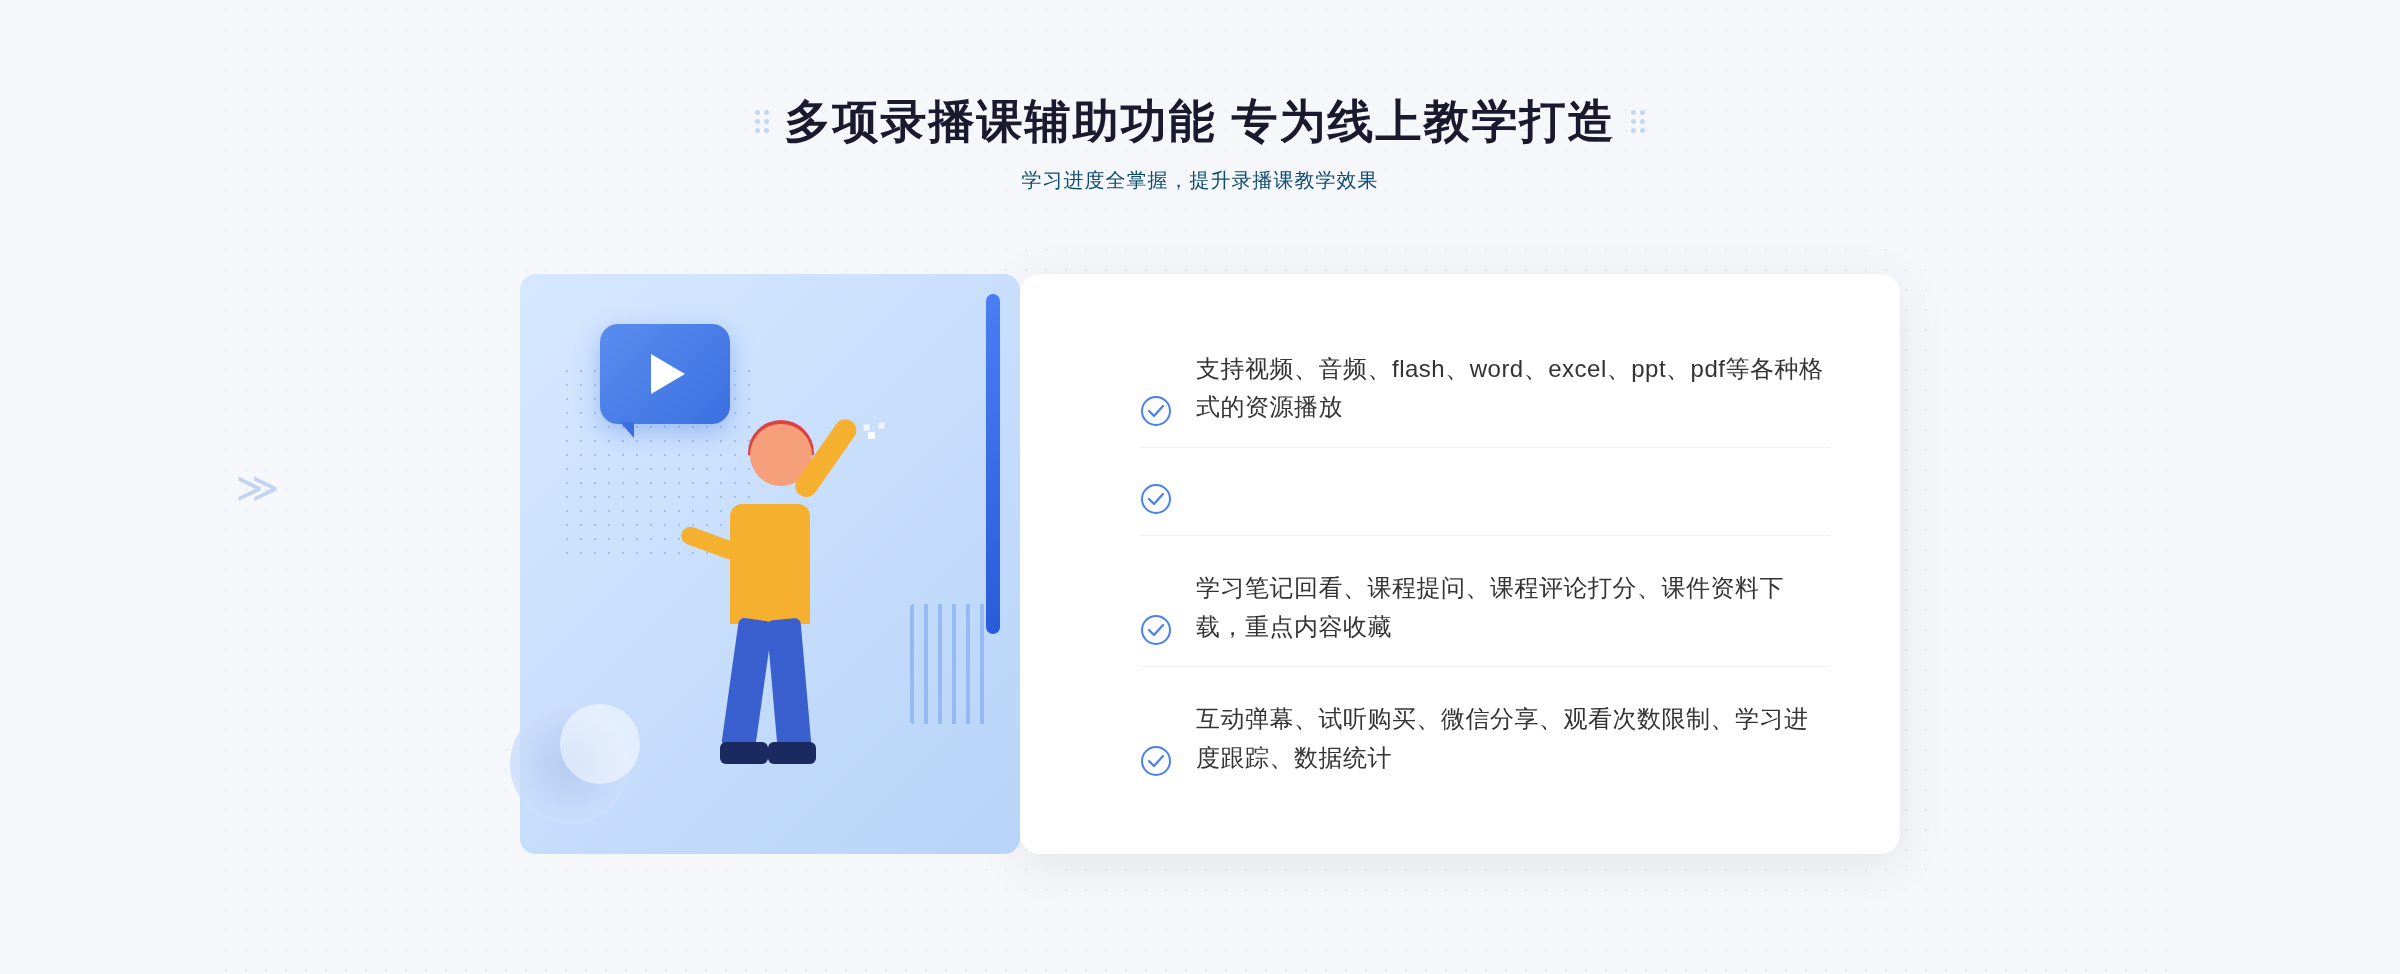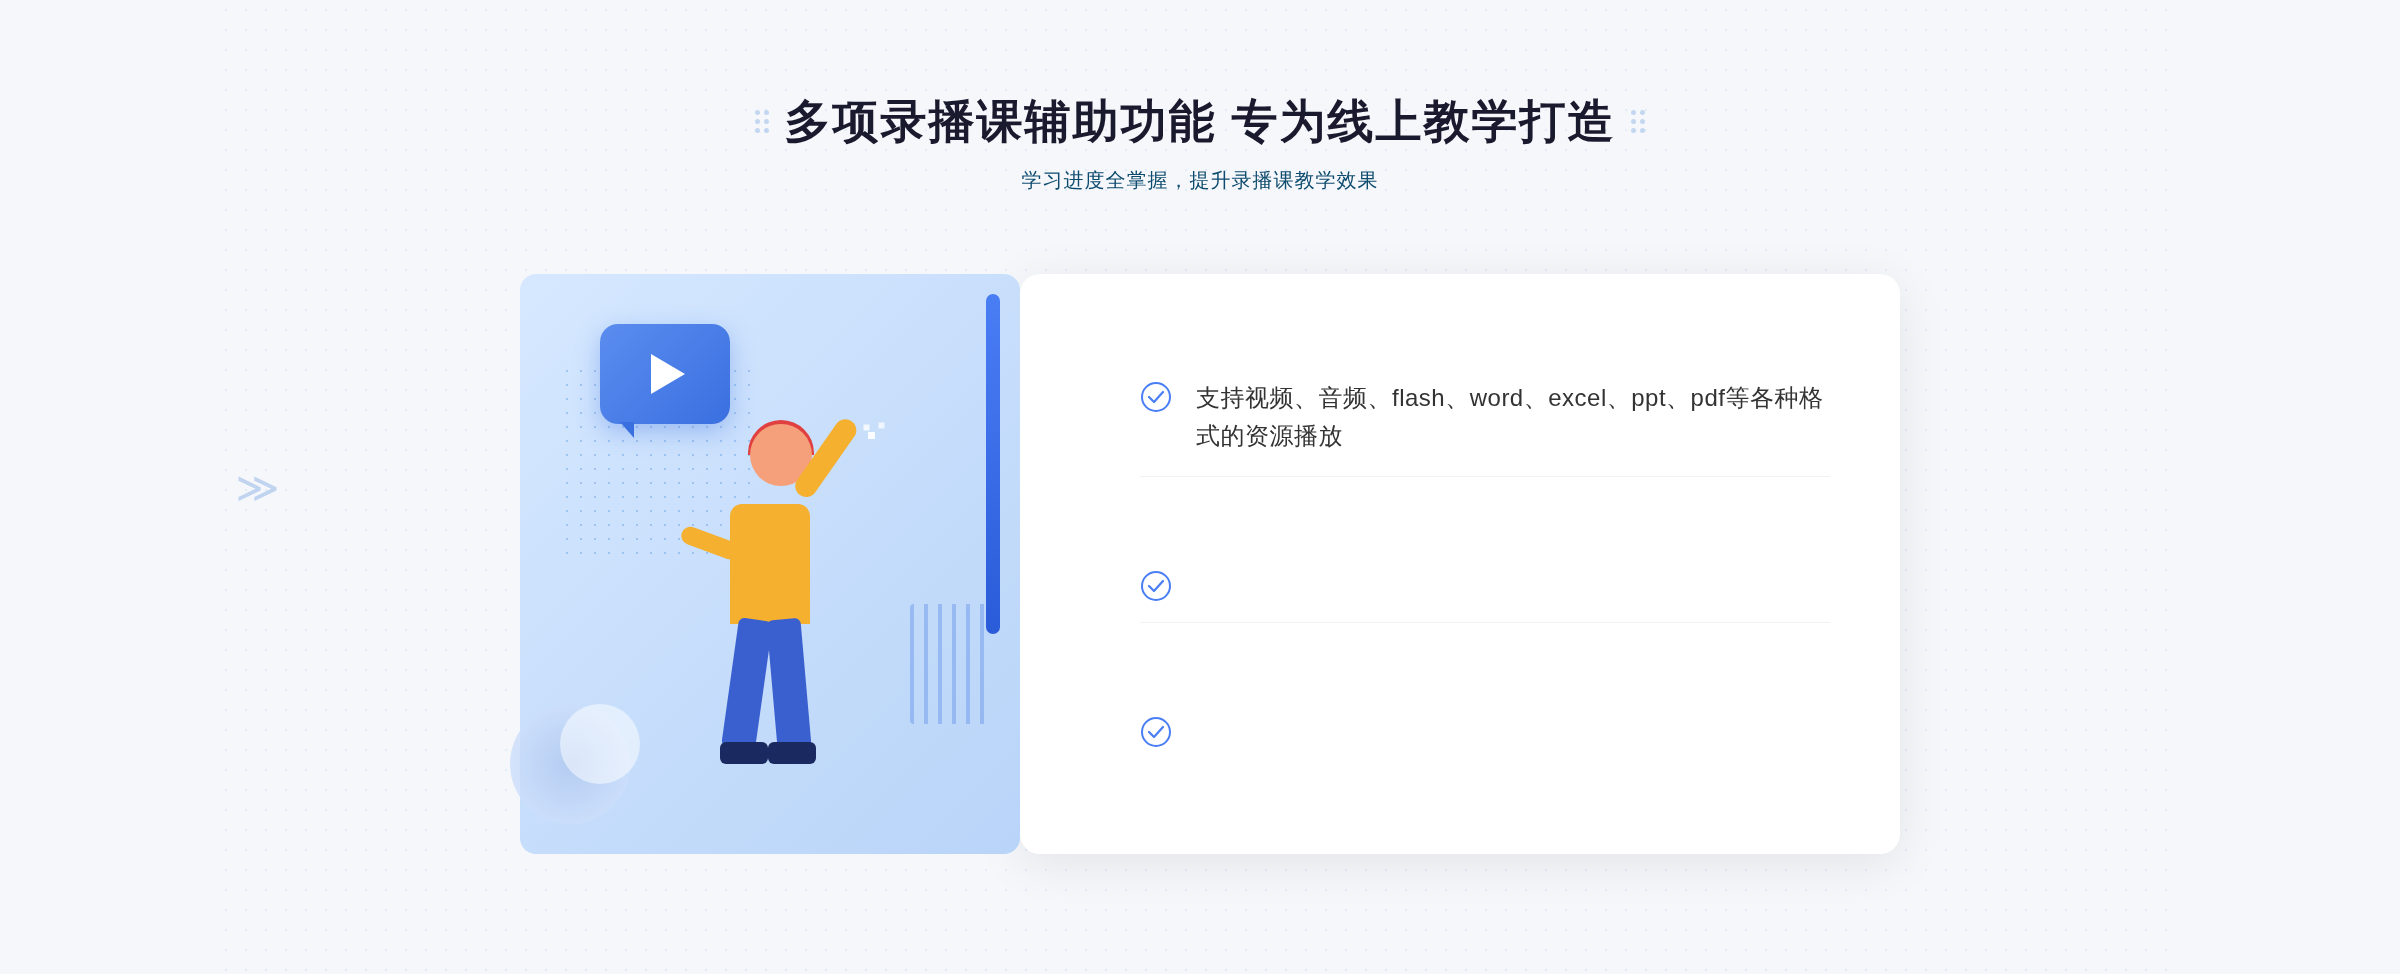--- a/index.html
+++ b/index.html
@@ -326,21 +326,21 @@
       padding: 50px 70px 50px 120px;
       box-shadow: 0 10px 50px rgba(0,0,0,0.08);
       min-height: 580px;
       display: flex;
       flex-direction: column;
       justify-content: space-around;
     }
 
     .feature-item {
       display: flex;
-      align-items: flex-start;
+      align-items: flex-end;
       padding: 20px 0;
       border-bottom: 1px solid #f0f2f5;
     }
 
     .feature-item:last-child {
       border-bottom: none;
     }
 
     .check-icon {
       width: 32px;
@@ -472,18 +472,28 @@
         </div>
       </div>
 
       <div class="feature-item">
         <div class="check-icon">
           <svg viewBox="0 0 32 32" fill="none" xmlns="http://www.w3.org/2000/svg">
             <circle cx="16" cy="16" r="14" stroke="#4a7ef5" stroke-width="2" fill="none"></circle>
             <polyline points="9,16 14,21 23,11" stroke="#4a7ef5" stroke-width="2.2" stroke-linecap="round" stroke-linejoin="round" fill="none"></polyline>
           </svg>
         </div>
-      </div>
-
+        <span class="feature-text">学习笔记回看、课程提问、课程评论打分、课件资料下载，重点内容收藏</span>
+      </div>
+
+      <div class="feature-item">
+        <div class="check-icon">
+          <svg viewBox="0 0 32 32" fill="none" xmlns="http://www.w3.org/2000/svg">
+            <circle cx="16" cy="16" r="14" stroke="#4a7ef5" stroke-width="2" fill="none"></circle>
+            <polyline points="9,16 14,21 23,11" stroke="#4a7ef5" stroke-width="2.2" stroke-linecap="round" stroke-linejoin="round" fill="none"></polyline>
+          </svg>
+        </div>
+        <span class="feature-text">互动弹幕、试听购买、微信分享、观看次数限制、学习进度跟踪、数据统计</span>
+      </div>
 
     </div>
   </div>
 </div>
 
 </body></html>

